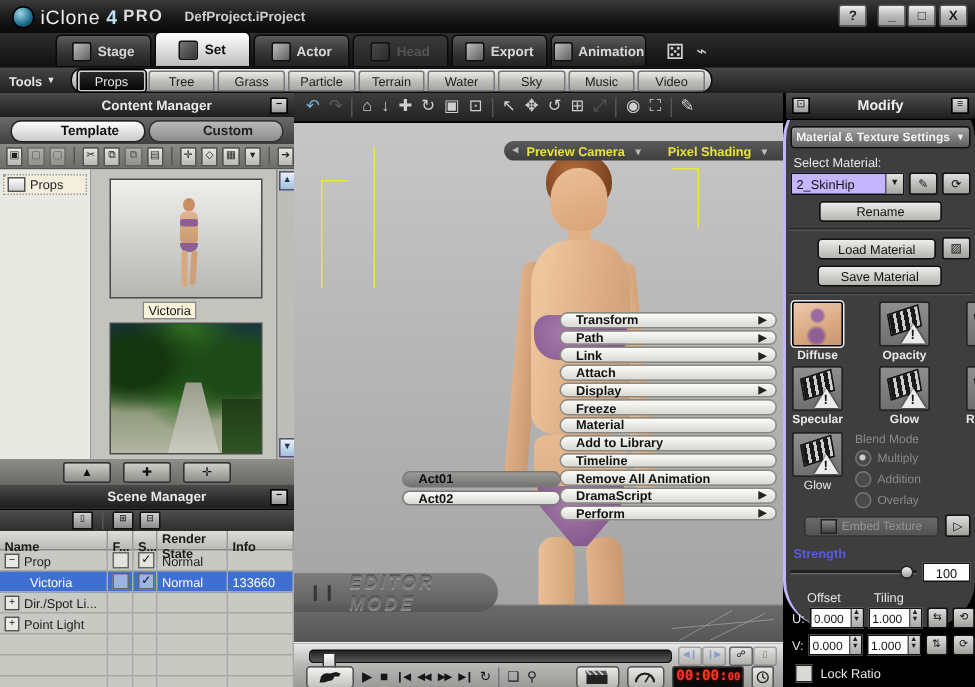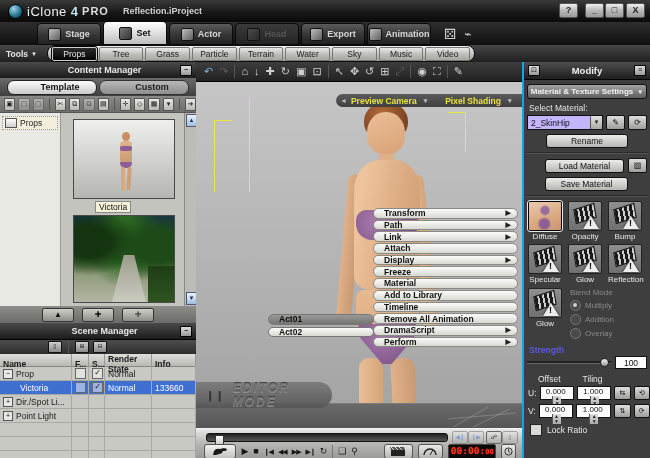--- a/index.html
+++ b/index.html
@@ -130,34 +130,34 @@
   .transport{position:absolute;left:8px;top:15px;width:312px;height:14px;display:flex;align-items:center;gap:5px;}
   #mode-btn{width:34px;height:13px;background:linear-gradient(#f2f2f0,#c2c2be);border:1px solid #555;border-radius:3px;display:flex;align-items:center;justify-content:center;}
   .pb-icn{color:#161616;font-size:9px;line-height:1;}
   .pb-icn.small{font-size:7px;letter-spacing:-1px;}
   #slate-btn{width:30px;height:13px;background:linear-gradient(#e9e9e7,#b5b5b1);border:1px solid #555;border-radius:3px;display:flex;align-items:center;justify-content:center;}
   #gauge-btn{width:26px;height:13px;background:linear-gradient(#e9e9e7,#b5b5b1);border:1px solid #555;border-radius:3px;display:flex;align-items:center;justify-content:center;}
   #lcd{width:52px;height:13px;background:#0a0a0a;border:1px solid #444;border-radius:2px;display:flex;align-items:baseline;justify-content:center;color:#ff3522;font-family:"DejaVu Sans Mono",monospace;font-size:9.5px;font-weight:bold;text-shadow:0 0 2px #a01208;}
   #lcd .fr{font-size:7px;}
   #clock-btn{width:14px;height:13px;background:linear-gradient(#e9e9e7,#b5b5b1);border:1px solid #555;border-radius:2px;display:flex;align-items:center;justify-content:center;font-size:8px;color:#222;}
   
-  #right-panel{left:522px;top:62px;width:128px;height:396px;background:#3e3e3e;border-left:2px solid #0ea5e9;box-sizing:border-box;color:#e8e8e8;}
+  #right-panel{left:522px;top:62px;width:128px;height:356px;background:#3e3e3e;border-left:2px solid #c4b5fd;box-sizing:border-box;color:#e8e8e8;border-radius:31px;}
   #modify-head{height:17px;background:linear-gradient(#4e4e4e,#1e1e1e);display:flex;align-items:center;border-bottom:1px solid #000;}
   #modify-head .ph-title{flex:1;text-align:center;font-size:9.5px;font-weight:bold;color:#eee;}
   #section-bar{margin:4px 3px 0 3px;height:13px;background:linear-gradient(#a2a2a2,#5e5e5e);border:1px solid #111;border-radius:3px;display:flex;align-items:center;justify-content:center;gap:4px;font-size:8px;font-weight:bold;color:#f2f2f2;}
   .rp-label{font-size:8.5px;color:#e6e6e6;margin:4px 0 2px 5px;}
   .combo-row{display:flex;align-items:center;gap:3px;margin:0 3px;}
   #mat-combo{flex:1;height:13px;background:#c4b5fd;border:1px solid #111;display:flex;align-items:center;font-size:8.5px;color:#111;padding-left:3px;}
   #mat-combo .dd{margin-left:auto;width:11px;height:100%;background:linear-gradient(#e2e2e0,#a9a9a5);border-left:1px solid #555;font-size:6px;text-align:center;line-height:13px;color:#222;}
   .sq-btn{width:17px;height:13px;background:linear-gradient(#dedede,#9e9e9a);border:1px solid #111;border-radius:2px;display:flex;align-items:center;justify-content:center;font-size:8px;color:#111;}
   .wide-btn{height:12px;background:linear-gradient(#ececea,#b5b5b1);border:1px solid #111;border-radius:3px;display:flex;align-items:center;justify-content:center;font-size:8.5px;color:#111;}
   .rp-divider{height:1px;background:#2a2a2a;border-bottom:1px solid #555;margin:4px 2px;}
   
   #chgrid{margin:3px 2px 0 4px;}
-  .ch-row{display:flex;gap:6px;}
+  .ch-row{display:flex;gap:24px;font-weight:bold;}
   .ch-cell{width:34px;text-align:center;}
   .ch-btn{width:32px;height:28px;margin:0 auto;background:linear-gradient(#8f8f8f,#6f6f6f);border:1px solid #222;border-radius:2px;position:relative;overflow:hidden;}
   .ch-btn.sel{outline:1px solid #e8e8e8;border:1px solid #000;}
   .film{position:absolute;left:5px;top:4px;width:20px;height:13px;background:repeating-linear-gradient(90deg,#1a1a1a 0 3px,#cfcfcf 3px 5px);transform:rotate(-18deg) skewX(-8deg);border:1px solid #111;}
   .warn{position:absolute;right:2px;bottom:1px;width:0;height:0;border-left:8px solid transparent;border-right:8px solid transparent;border-bottom:13px solid #ececec;filter:drop-shadow(0 0 1px #111);}
   .warn::after{content:"!";position:absolute;left:-2px;top:2px;font-size:9px;font-weight:bold;color:#111;}
   .ch-thumb{position:absolute;inset:0;background:
      radial-gradient(circle at 50% 30%,#9a6b9e 0 14%,transparent 22%),
      radial-gradient(circle at 48% 78%,#8e5f96 0 16%,transparent 26%),
      linear-gradient(160deg,#eccab0,#d9a87f 60%,#c89672);}
@@ -172,40 +172,40 @@
   #embed-btn{flex:1;height:12px;background:linear-gradient(#6a6a6a,#525252);border:1px solid #333;border-radius:3px;color:#969696;font-size:8px;display:flex;align-items:center;justify-content:center;gap:3px;}
   
   #strength-label{color:#5a5adf;font-weight:bold;font-size:8.5px;margin:6px 0 1px 5px;}
   .slider-row{display:flex;align-items:center;gap:4px;margin:0 3px;}
   .slider-track{flex:1;height:2px;background:#222;border-bottom:1px solid #666;position:relative;}
   .slider-handle{position:absolute;right:2px;top:-3px;width:7px;height:7px;border-radius:50%;background:linear-gradient(#f2f2f2,#9a9a9a);border:1px solid #222;}
   .num-box{width:30px;height:11px;background:#fdfdfd;border:1px solid #111;color:#111;font-size:8.5px;text-align:center;font-family:"Liberation Sans",sans-serif;padding:0;}
   
   .ot-head{display:flex;font-size:8.5px;color:#e6e6e6;margin:5px 0 1px 14px;gap:22px;}
   .uv-row{display:flex;align-items:center;gap:3px;margin:2px 0 0 4px;font-size:8.5px;color:#e6e6e6;}
-  .spin-box{width:34px;height:12px;background:#fdfdfd;border:1px solid #111;display:flex;align-items:center;flex-direction:column;}
+  .spin-box{width:34px;height:12px;background:#fdfdfd;border:1px solid #111;display:flex;align-items:center;}
   .spin-box input{width:24px;border:0;font-size:8px;color:#111;padding:0 0 0 2px;background:transparent;font-family:"Liberation Sans",sans-serif;}
   .spin{width:8px;height:100%;background:linear-gradient(#ddd,#aaa);border-left:1px solid #555;font-size:5px;line-height:5px;text-align:center;color:#222;}
   .uv-btn{width:15px;height:12px;background:linear-gradient(#dedede,#9e9e9a);border:1px solid #111;border-radius:2px;font-size:7px;color:#111;text-align:center;line-height:11px;}
   .check-row{display:flex;align-items:center;gap:5px;margin:6px 0 0 6px;font-size:8.5px;color:#e9e9e9;}
   .cb2{width:10px;height:10px;background:#d9d9d5;border:1px solid #222;}
   .ticon{width:9px;height:8px;background:linear-gradient(#888,#444);border:1px solid #222;}
 </style>
 </head>
 <body>
 
 <div id="app">
 
   <div class="abs" id="titlebar">
     <div class="abs logo">
       <div class="logo-dot"></div>
       <span class="logo-iclone">iClone</span>
         <span class="logo-4">4</span>
       <span class="logo-pro">PRO</span>
-      <span class="doc-title">Reflection.iProject</span>
+      <span class="doc-title">DefProject.iProject</span>
     </div>
     <div class="abs" style="right:72px;top:3px">
         <div class="winbtn">?</div>
       </div>
     <div class="abs" style="right:46px;top:3px">
         <div class="winbtn">_</div>
       </div>
     <div class="abs" style="right:26px;top:3px">
         <div class="winbtn">□</div>
       </div>
@@ -672,20 +672,27 @@
         <div class="radio-row">
             <span class="radio"></span>
             <span>Addition</span>
           </div>
         <div class="radio-row">
             <span class="radio"></span>
             <span>Overlay</span>
           </div>
       </div>
     </div>
+    <div id="embed-row">
+      <div id="embed-btn">
+          <span class="ticon"></span>
+          <span>Embed Texture</span>
+        </div>
+      <div class="sq-btn" style="width:15px">▷</div>
+    </div>
 
     <div id="strength-label">Strength</div>
     <div class="slider-row">
       <div class="slider-track">
           <div class="slider-handle"></div>
         </div>
       <input class="num-box" value="100" style="">
     </div>
 
     <div class="ot-head">

